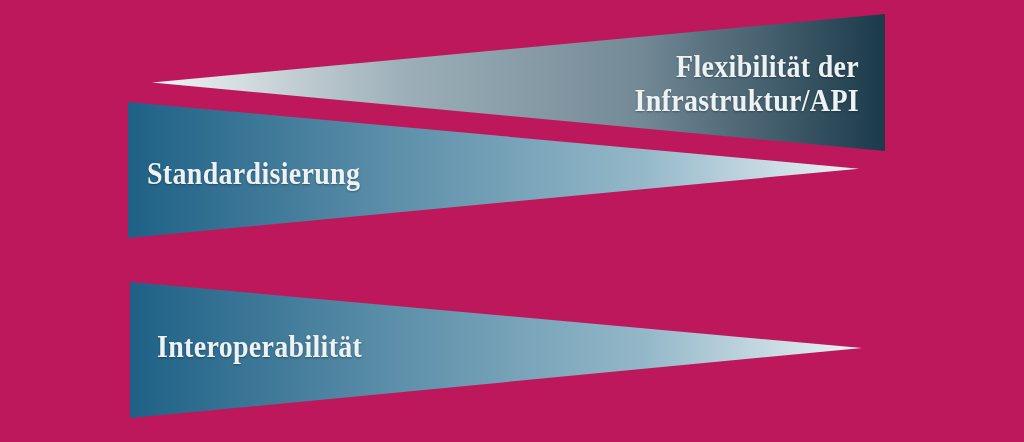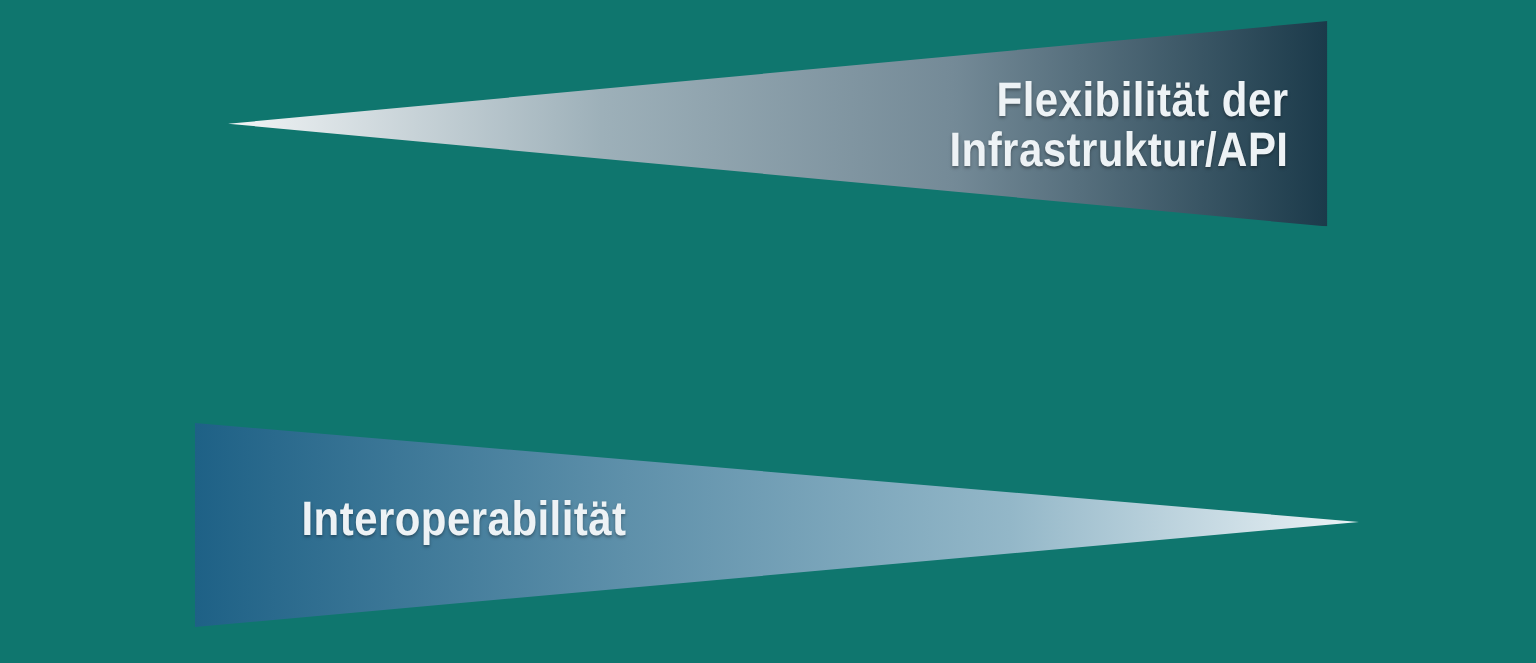--- a/index.html
+++ b/index.html
@@ -4,23 +4,23 @@
 <style>
   html, body {
     margin: 0;
     padding: 0;
     background: #000000;
   }
   .canvas {
     position: relative;
     width: 1024px;
     height: 442px;
-    background: #0f766e;
+    background: #be185d;
     overflow: hidden;
-    font-family: Liberation Sans, sans-serif;
+    font-family: Liberation Serif, serif;
   }
   .wedge {
     position: absolute;
     display: flex;
     align-items: center;
   }
   .wedge-label {
     font-weight: 700;
     font-size: 28px;
     line-height: 29px;
@@ -58,36 +58,40 @@
     justify-content: flex-end;
   }
   .w3 .wedge-label { text-align: right; padding-right: 33px; }
 
   
   .w4 {
     left: 130px; top: 282px; width: 732px; height: 136px;
     clip-path: polygon(0 0, 100% 48.5%, 0 100%);
     background: linear-gradient(to right, #1e6186 0%, #5e90aa 37%, #93b7c8 70%, #ecf3f6 100%);
     justify-content: flex-start;
-    padding-left: 44px;
   }
   .w4 .wedge-label { padding-left: 27px; padding-bottom: 8px; }
 </style>
 </head>
 <body>
 
 <div class="canvas">
 
   <div class="wedge w1">
     <div class="wedge-label">
       <span class="line">Flexibilität der</span>
       <span class="line">Infrastruktur/API</span>
     </div>
   </div>
 
+  <div class="wedge w2">
+    <div class="wedge-label">
+      <span class="line">Standardisierung</span>
+    </div>
+  </div>
 
 
   <div class="wedge w4">
     <div class="wedge-label">
       <span class="line">Interoperabilität</span>
     </div>
   </div>
 
 </div>
 

